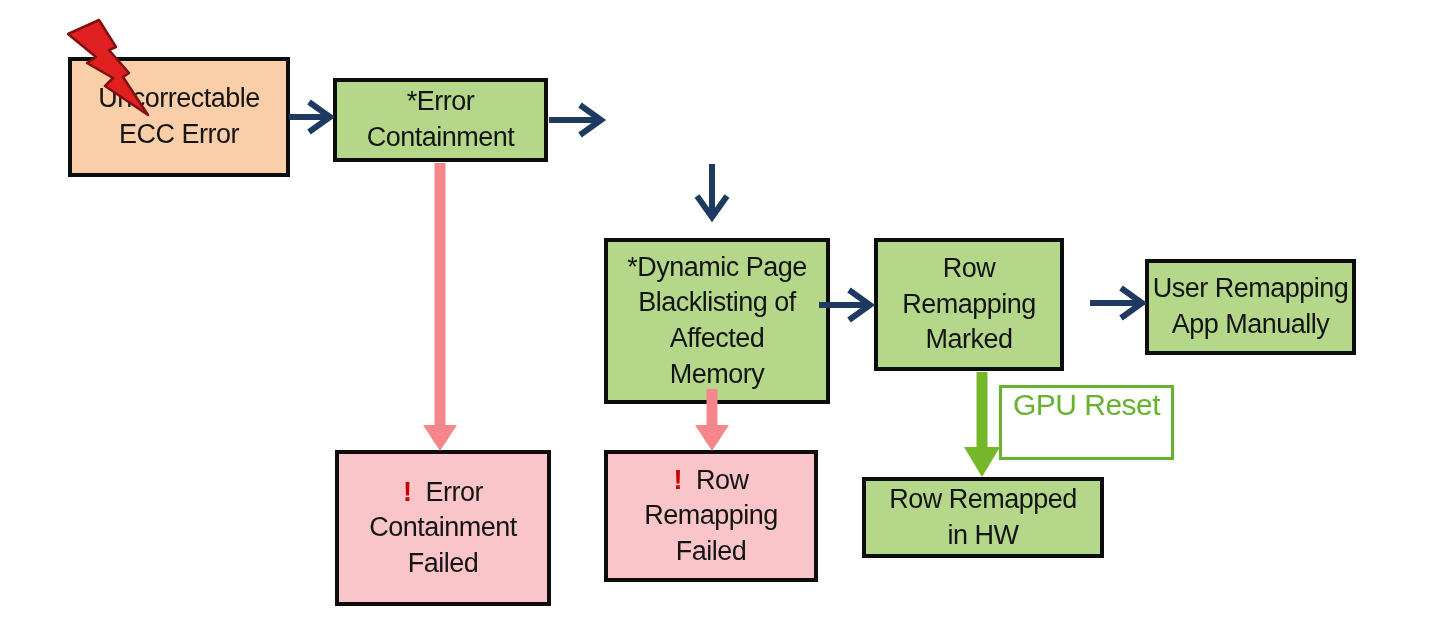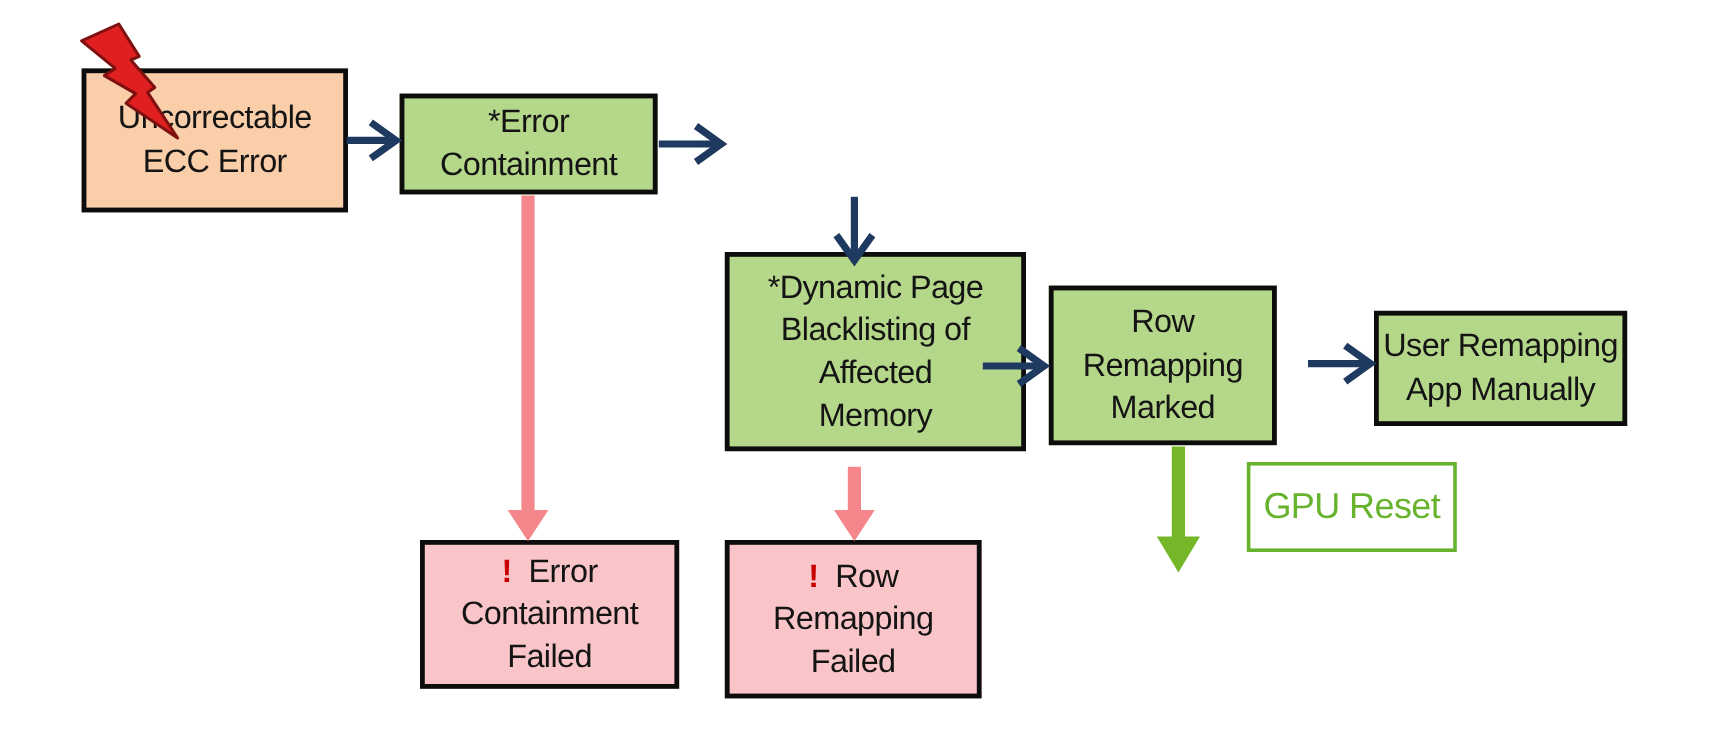--- a/index.html
+++ b/index.html
@@ -40,25 +40,24 @@
   .excl{
     color:var(--excl-red);
     font-weight:bold;
     margin-right:14px;
   }
   .gpu-label{
     position:absolute;
     box-sizing:border-box;
     border:3px solid var(--gpu-green);
     background:#ffffff;
-    display:flex;align-items:center;justify-content:center;
+    display:flex;justify-content:center;
     color:var(--gpu-green);
     font-size:30px;
     letter-spacing:-0.5px;
-    margin-left:40px;
   }
   svg.overlay{
     position:absolute;left:0;top:0;
     pointer-events:none;
   }
   .navy-shaft{stroke-width:6;}
   .navy-head{fill:none;stroke-width:6;stroke-linejoin:miter;}
   .thick-shaft{stroke-width:11;}
 </style>
 </head>
@@ -70,50 +69,54 @@
     <div class="box-text">Uncorrectable
 ECC Error</div>
   </div>
 
   <div class="node box-green" style="left:333px;top:78px;width:215px;height:84px">
     <div class="box-text">*Error
 Containment</div>
   </div>
 
 
-  <div class="node box-green" style="left:604px;top:210px;width:251px;height:166px">
+  <div class="node box-green" style="left:604px;top:238px;width:226px;height:166px">
     <div class="box-text">*Dynamic Page
 Blacklisting of
 Affected
 Memory</div>
   </div>
 
   <div class="node box-green" style="left:874px;top:238px;width:190px;height:133px">
     <div class="box-text">Row
 Remapping
 Marked</div>
   </div>
 
   <div class="node box-green" style="left:1145px;top:259px;width:211px;height:96px">
     <div class="box-text">User Remapping
 App Manually</div>
   </div>
 
-  <div class="node box-pink" style="left:350px;top:450px;width:216px;height:124px">
+  <div class="node box-pink" style="left:335px;top:450px;width:216px;height:156px">
     <div class="box-text"><span class="excl">!</span><span>Error
 Containment
 Failed</span></div>
   </div>
 
   <div class="node box-pink" style="left:604px;top:450px;width:214px;height:132px">
     <div class="box-text"><span class="excl">!</span><span>Row
 Remapping
 Failed</span></div>
   </div>
 
+  <div class="node box-green" style="left:862px;top:477px;width:242px;height:81px">
+    <div class="box-text">Row Remapped
+in HW</div>
+  </div>
 
   <div class="gpu-label" style="left:999px;top:385px;width:175px;height:75px">
     <span>GPU Reset</span>
   </div>
 
   <svg class="overlay" width="1447" height="618" viewBox="0 0 1447 618">
 
     <g>
       <line class="navy-shaft" x1="289" y1="117" x2="325" y2="117" stroke="#1F3A60"></line>
       <polyline class="navy-head" points="309,102 330,117 309,132" stroke="#1F3A60"></polyline>

